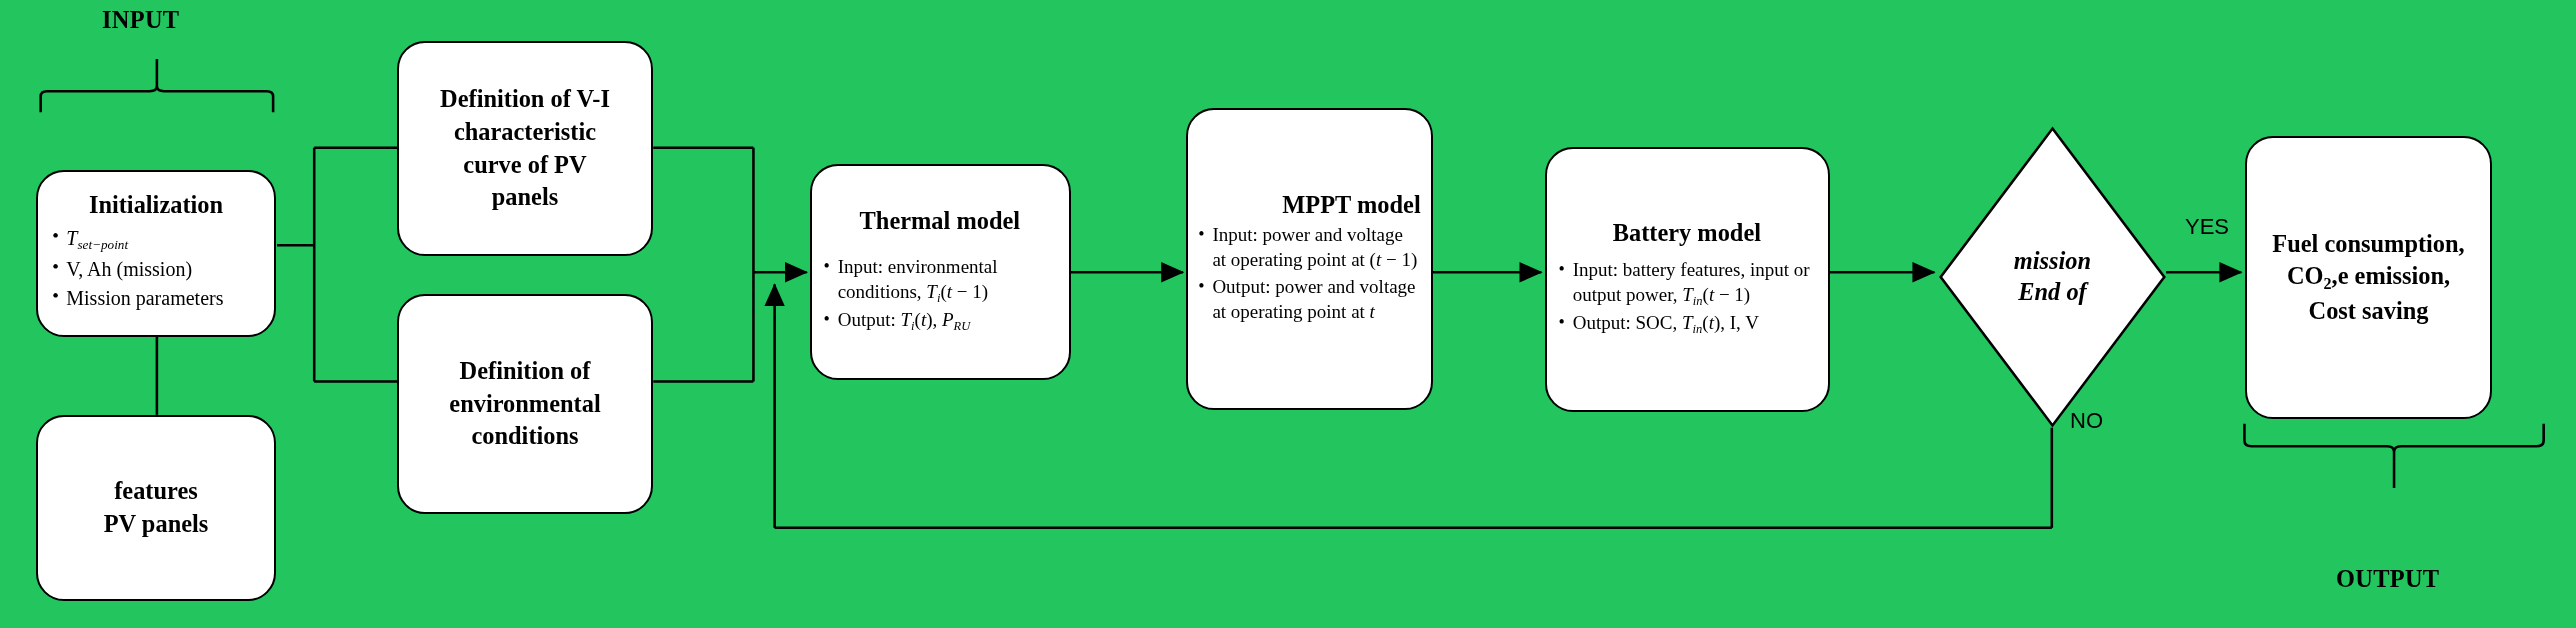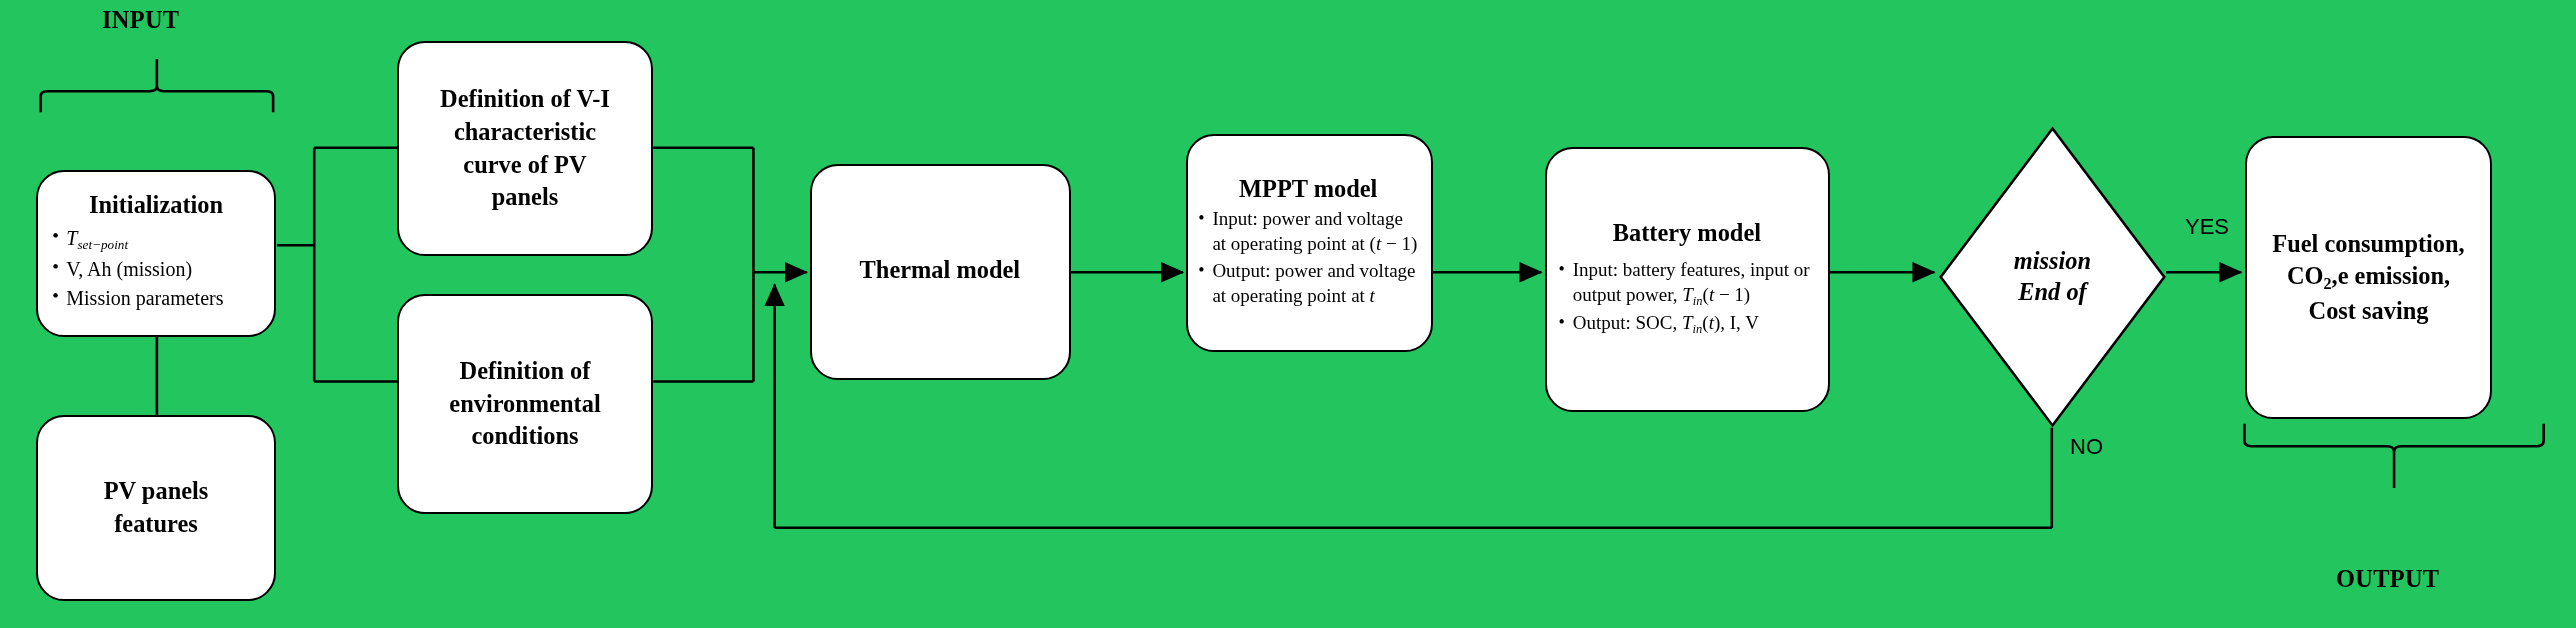--- a/index.html
+++ b/index.html
@@ -92,22 +92,23 @@
 
   #node-thermal {
     left: 810px; top: 164px; width: 261px; height: 216px;
     padding: 7.7px 10.3px 7.7px 9px;
     gap: 16px;
   }
   #node-thermal .title { font-size: 24.4px; margin-bottom: 3.9px; }
   #node-thermal li { font-size: 19px; margin-bottom: 2.6px; }
 
   #node-mppt {
-    left: 1186px; top: 134px; width: 247px; height: 218px;
+    left: 1186px; top: 108px; width: 247px; height: 302px;
     padding: 7.7px 10.3px 7.7px 7.7px;
+    align-items: flex-end;
   }
   #node-mppt .title { font-size: 24.4px; margin-bottom: 3.9px; }
   #node-mppt li { font-size: 19px; margin-bottom: 2.6px; }
 
   #node-battery {
     left: 1545px; top: 147px; width: 285px; height: 265px;
     padding: 7.7px 10.3px 7.7px 9px;
   }
   #node-battery .title { font-size: 24.4px; margin-bottom: 11px; }
   #node-battery li { font-size: 19px; margin-bottom: 2.6px; }
@@ -150,21 +151,21 @@
   #label-output { left: 2336px; top: 565px; }
 
   .edge-label {
     position: absolute;
     font-family: "Liberation Sans", "DejaVu Sans", sans-serif;
     font-size: 22px;
     z-index: 4;
     white-space: nowrap;
   }
   #label-yes { left: 2185px; top: 214px; }
-  #label-no  { left: 2070px; top: 434px; }
+  #label-no  { left: 2070px; top: 408px; }
 
   .sub { font-size: 0.66em; vertical-align: -0.28em; }
   .ital { font-style: italic; }
 </style>
 </head>
 <body>
 
 <div id="canvas">
 
   <svg id="wires" viewBox="0 0 4009 978" xmlns="http://www.w3.org/2000/svg">
@@ -226,22 +227,22 @@
     <div class="title">Initialization</div>
     <ul>
       <li><span class="ital">T</span><span class="sub ital">set−point</span></li>
       <li>V, Ah (mission)</li>
       <li>Mission parameters</li>
     </ul>
   </div>
 
   <div class="node" id="node-pv-features">
     <div class="centered-body">
+      <div>features</div>
       <div>PV panels</div>
-      <div>features</div>
     </div>
   </div>
 
   <div class="node" id="node-def-vi">
     <div class="centered-body">
       <div>Definition of V-I</div>
       <div>characteristic</div>
       <div>curve of PV</div>
       <div>panels</div>
     </div>
@@ -250,20 +251,24 @@
   <div class="node" id="node-def-env">
     <div class="centered-body">
       <div>Definition of</div>
       <div>environmental</div>
       <div>conditions</div>
     </div>
   </div>
 
   <div class="node" id="node-thermal">
     <div class="title">Thermal model</div>
+    <ul>
+      <li>Input: environmental conditions, <span class="ital">T</span><span class="sub ital">i</span>(<span class="ital">t</span> − 1)</li>
+      <li>Output: <span class="ital">T</span><span class="sub ital">i</span>(<span class="ital">t</span>), <span class="ital">P</span><span class="sub ital">RU</span></li>
+    </ul>
   </div>
 
   <div class="node" id="node-mppt">
     <div class="title">MPPT model</div>
     <ul>
       <li>Input: power and voltage at operating point at (<span class="ital">t</span> − 1)</li>
       <li>Output: power and voltage at operating point at <span class="ital">t</span></li>
     </ul>
   </div>
 

